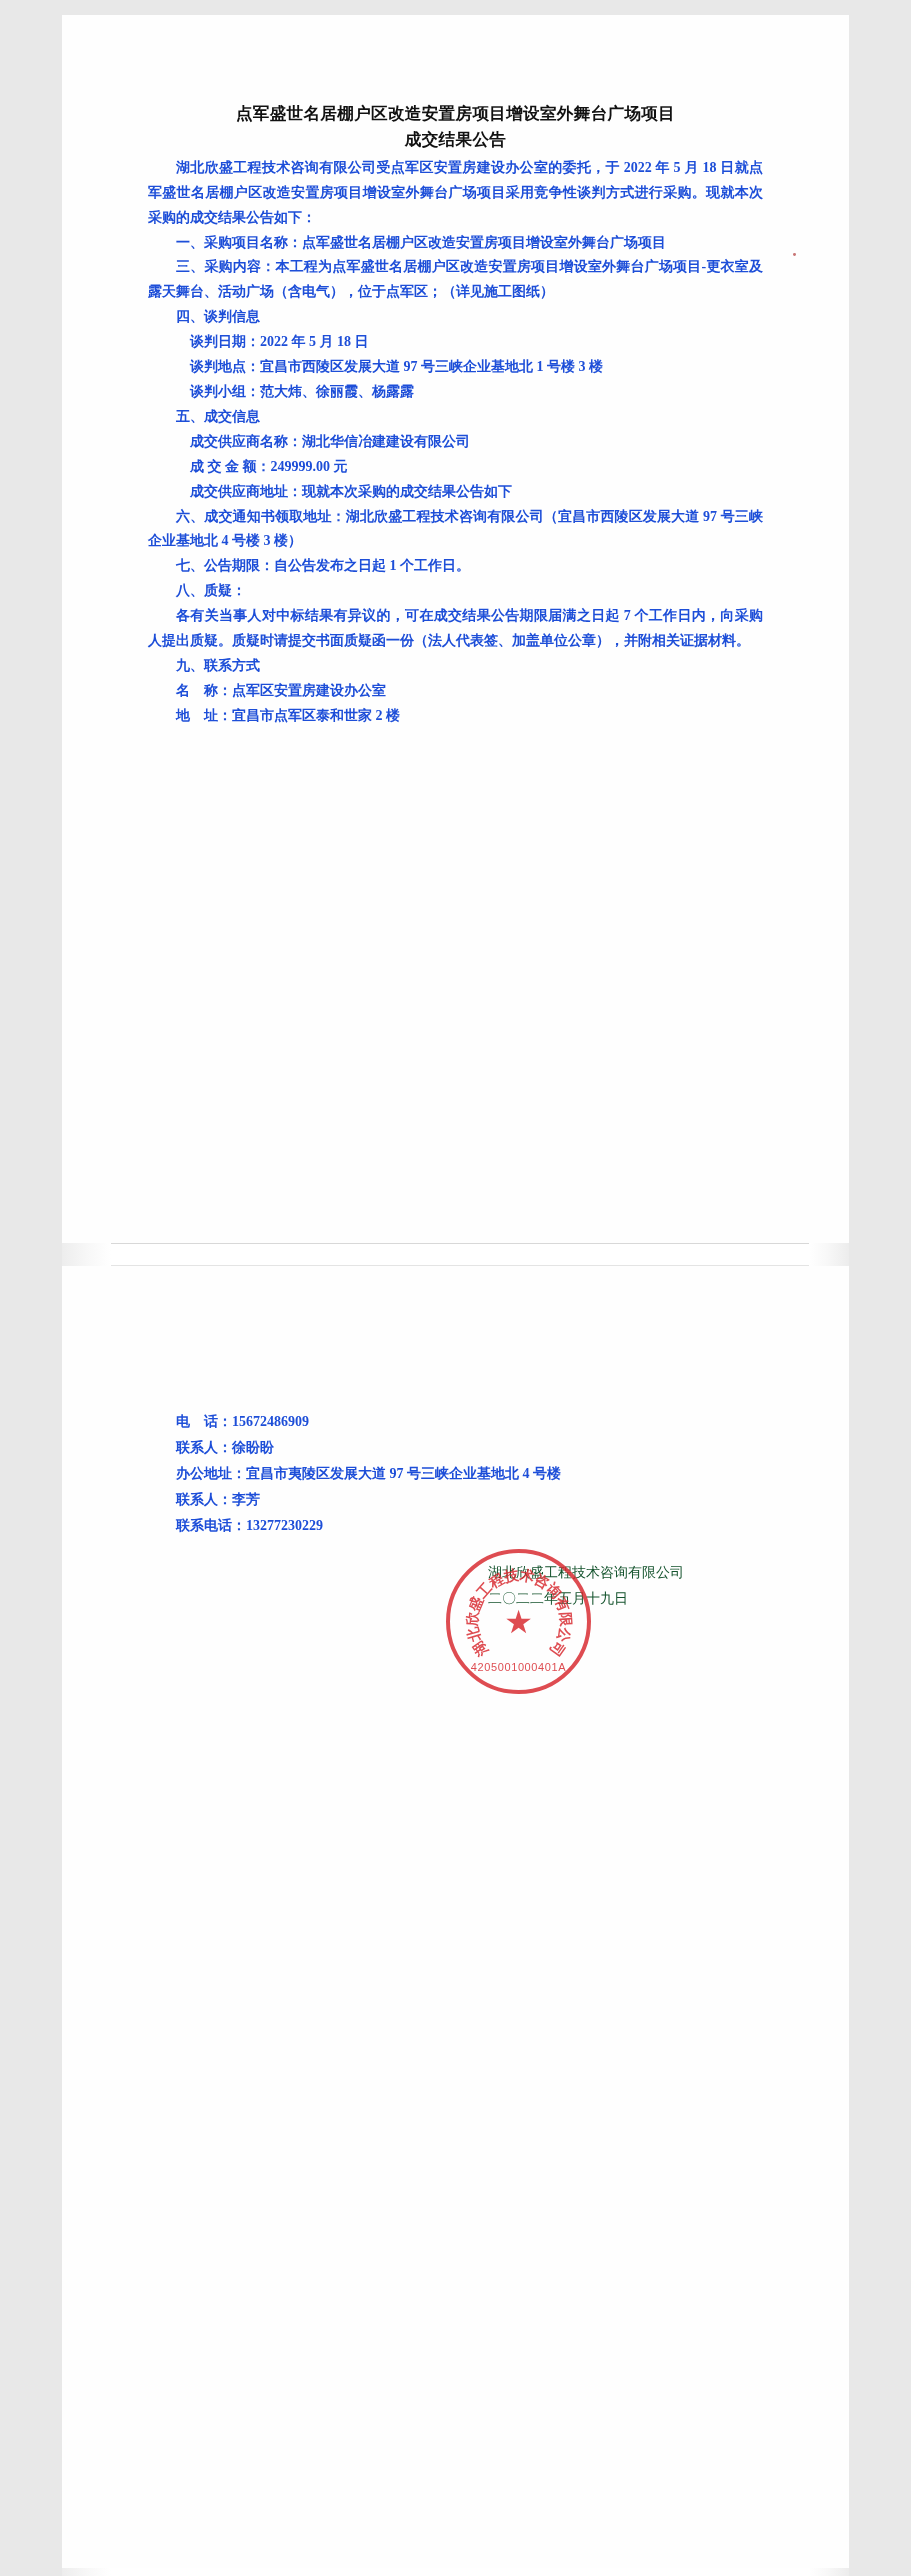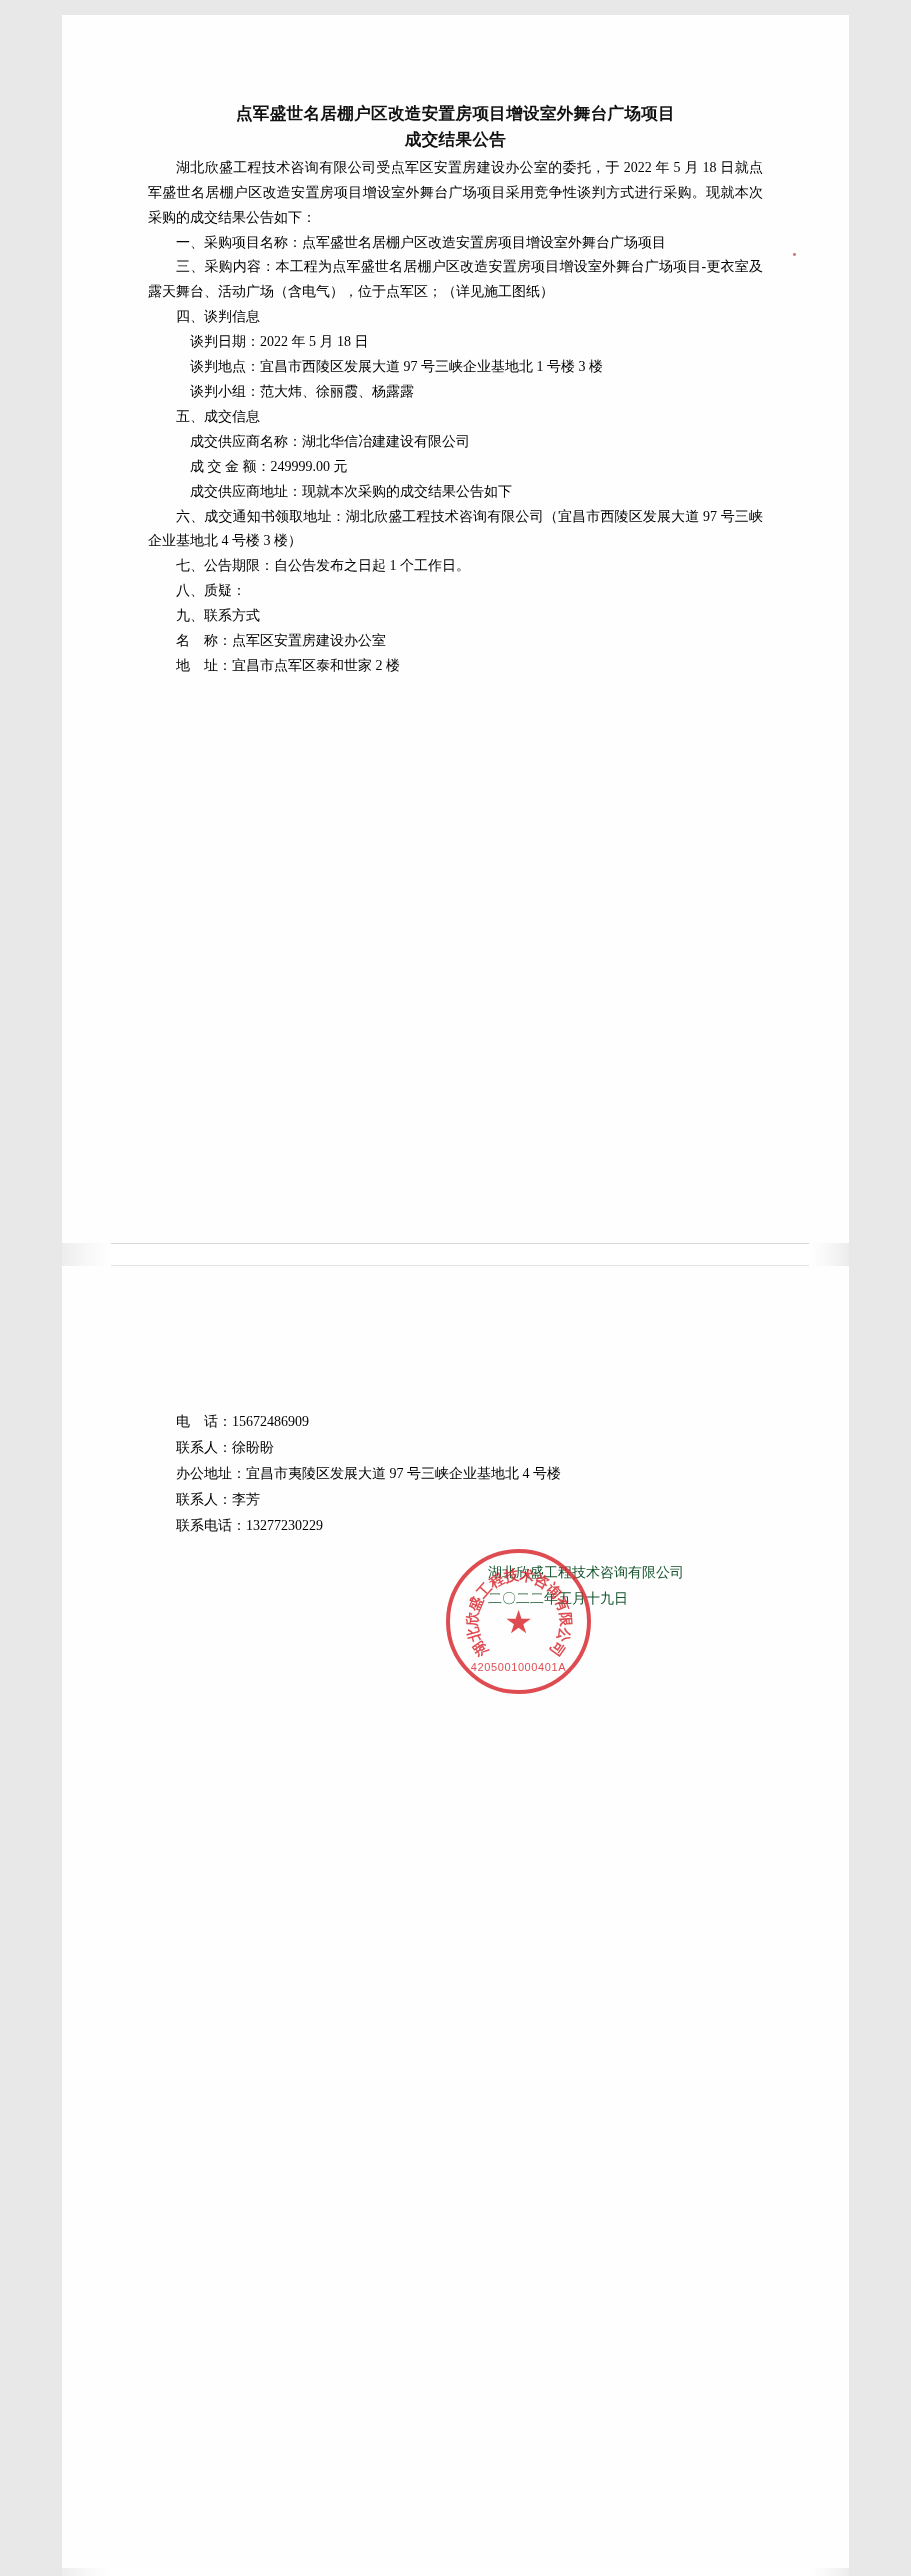--- a/index.html
+++ b/index.html
@@ -47,24 +47,25 @@
     letter-spacing: 0.3px;
     color: #111;
     margin: 0 0 3.4px 0;
   }
   .doc-title .line2 {
     display: block;
   }
   p.body {
     font-size: 14px;
     line-height: 1.78;
-    color: #000000;
+    color: #1d4ed8;
     margin: 0;
     text-align: justify;
     text-justify: inter-ideograph;
+    font-weight: bold;
   }
   p.indent2 {
     text-indent: 2em;
   }
   p.indent3 {
     text-indent: 3em;
   }
   .block {
     margin-top: 1.1px;
   }
@@ -208,20 +209,21 @@
     <div class="block sec">
       <p class="body indent2">六、成交通知书领取地址：湖北欣盛工程技术咨询有限公司（宜昌市西陵区发展大道 97 号三峡企业基地北 4 号楼 3 楼）</p>
     </div>
 
     <div class="block sec">
       <p class="body indent2">七、公告期限：自公告发布之日起 1 个工作日。</p>
     </div>
 
     <div class="block sec">
       <p class="body indent2">八、质疑：</p>
+      <p class="body indent2">各有关当事人对中标结果有异议的，可在成交结果公告期限届满之日起 7 个工作日内，向采购人提出质疑。质疑时请提交书面质疑函一份（法人代表签、加盖单位公章），并附相关证据材料。</p>
     </div>
 
     <div class="block sec">
       <p class="body indent2">九、联系方式</p>
       <p class="body indent2">名　称：点军区安置房建设办公室</p>
       <p class="body indent2">地　址：宜昌市点军区泰和世家 2 楼</p>
     </div>
 
   </div>
 

